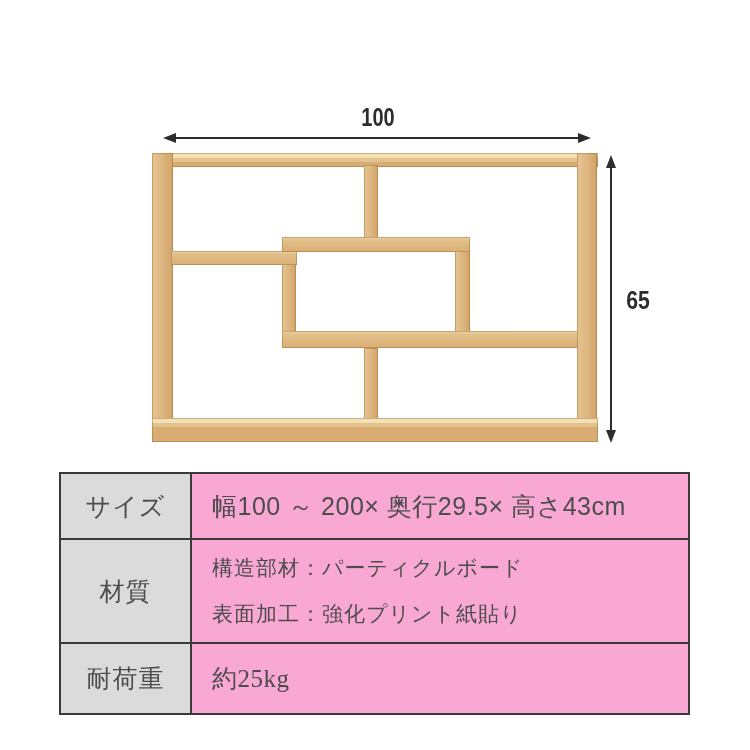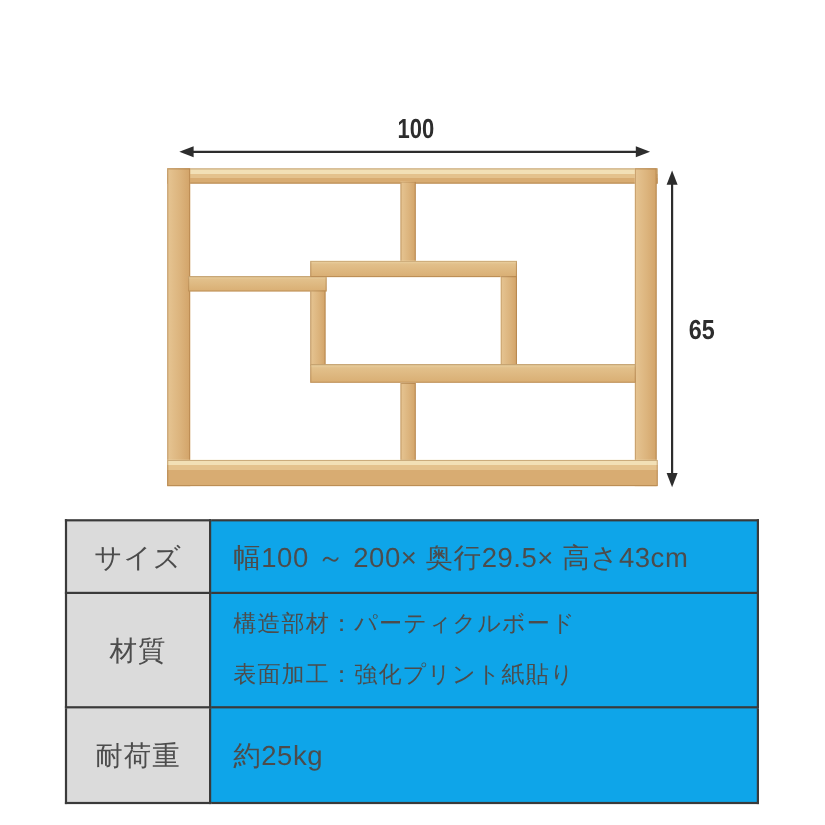--- a/index.html
+++ b/index.html
@@ -38,26 +38,26 @@
     color:#4c4c4c;
   }
   table.spec th,table.spec td{
     border:2px solid #3a3a3a;vertical-align:middle;
   }
   table.spec th{
     width:127px;background:#dbdbdb;font-weight:400;font-size:25px;
     text-align:center;letter-spacing:1px;margin-top:12px;
   }
   table.spec td{
-    background:#0ea5e9;padding-left:20px;text-align:left;
+    background:#f9a8d4;padding-left:20px;text-align:left;
   }
   tr.r-size{height:66px;}   tr.r-size td{font-size:25px;letter-spacing:.5px;}
   tr.r-material{height:104px;} tr.r-material td{font-size:21px;}
   tr.r-material td .line{line-height:46px;letter-spacing:1px;}
-  tr.r-load{height:87px;}   tr.r-load td{font-size:25px;letter-spacing:.5px;margin-left:20px;}
+  tr.r-load{height:71px;font-family:Liberation Serif, serif;}   tr.r-load td{font-size:25px;letter-spacing:.5px;margin-left:20px;}
 </style>
 </head>
 <body>
 
 <div class="abs" style="left:0;top:0;width:750px;height:470px;">
 
   <div class="wood topface" style="left:152px;top:108px;width:446px;height:14px;"></div>
   <div class="wood vert" style="left:152px;top:108px;width:21px;height:289px;"></div>
   <div class="wood vert" style="left:577px;top:108px;width:20px;height:289px;"></div>
   <div class="wood vert" style="left:364px;top:120px;width:14px;height:76px;"></div>

